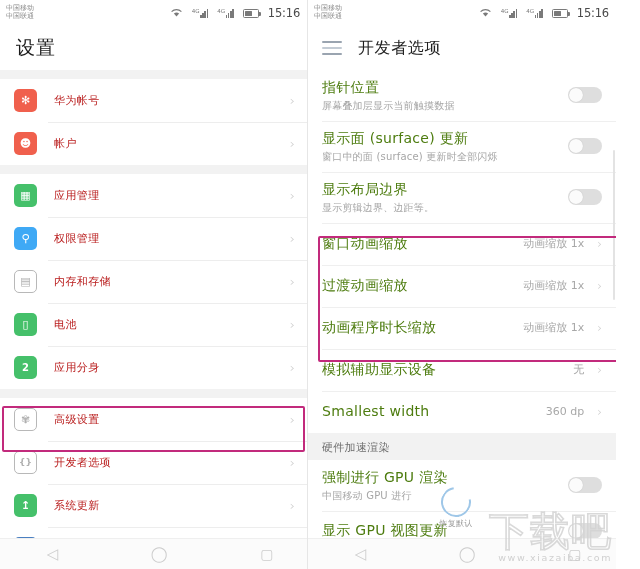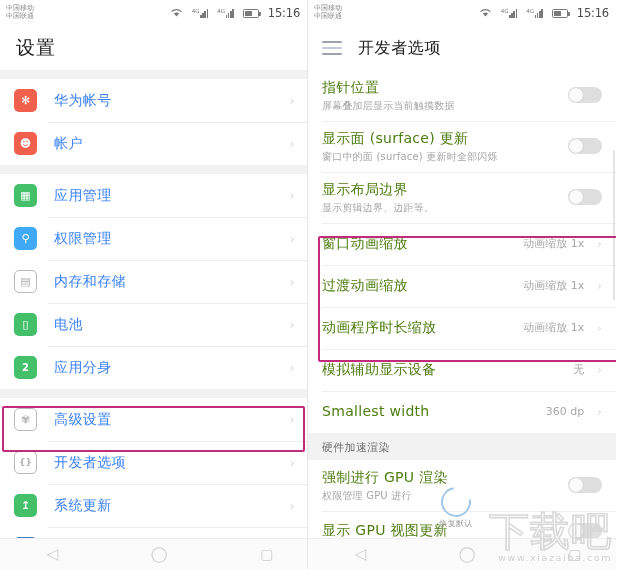--- a/index.html
+++ b/index.html
@@ -44,21 +44,21 @@
   }
   .row + .row::before {
     content:""; position:absolute; left:48px; right:0; top:0; height:1px; background:#ededed;
   }
   .ico {
     width:23px; height:23px; border-radius:5px; flex:0 0 23px;
     display:flex; align-items:center; justify-content:center;
     font-size:11px; color:#ffffff; font-weight:bold; line-height:1;
   }
   .ico.outline { background:#ffffff; border:1.6px solid #b8b8b8; color:#b0b0b0; }
-  .rlabel { margin-left:17px; font-size:14px; color:#3b82f6; letter-spacing:0.4px; flex:1; }
+  .rlabel { margin-left:17px; font-size:11px; color:#b91c1c; letter-spacing:0.4px; flex:1; }
   .chev { color:#c9c9c9; font-size:13px; font-weight:300; }
 
   .hl-left {
     position:absolute; left:2px; top:406px; width:303px; height:46px;
     border:2.5px solid #c22a7c; border-radius:2px; pointer-events:none; z-index:5;
   }
 
   .navbar { position:absolute; left:0; bottom:0; width:320px; height:31px;
     display:flex; align-items:center; justify-content:space-around; background:#fbfbfb;
     border-top:1px solid #efefef; }
@@ -346,21 +346,21 @@
       </div>
       <span class="opt-v">360 dp</span>
       <span class="opt-chev">›</span>
     </div>
 
     <div class="sec-head">硬件加速渲染</div>
 
     <div class="opt">
       <div class="opt-txt">
         <div class="opt-t">强制进行 GPU 渲染</div>
-        <div class="opt-s">权限管理 GPU 进行</div>
+        <div class="opt-s">中国移动 GPU 进行</div>
       </div>
       <span class="toggle"></span>
     </div>
 
     <div class="opt">
       <div class="opt-txt">
         <div class="opt-t">显示 GPU 视图更新</div>
       </div>
       <span class="toggle"></span>
     </div>

